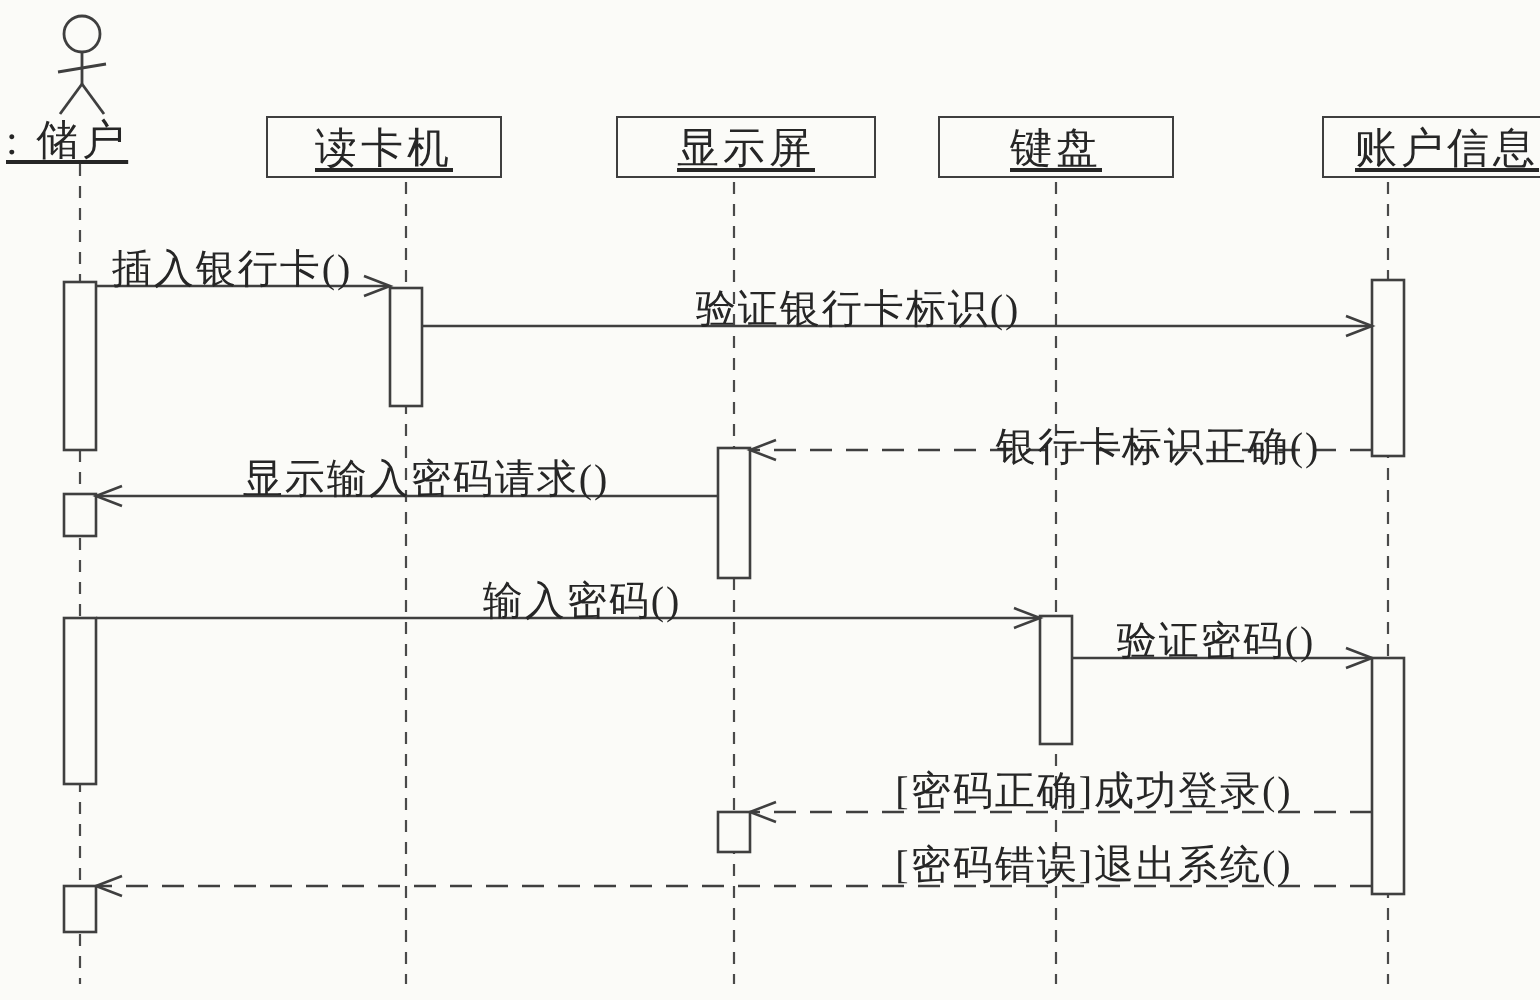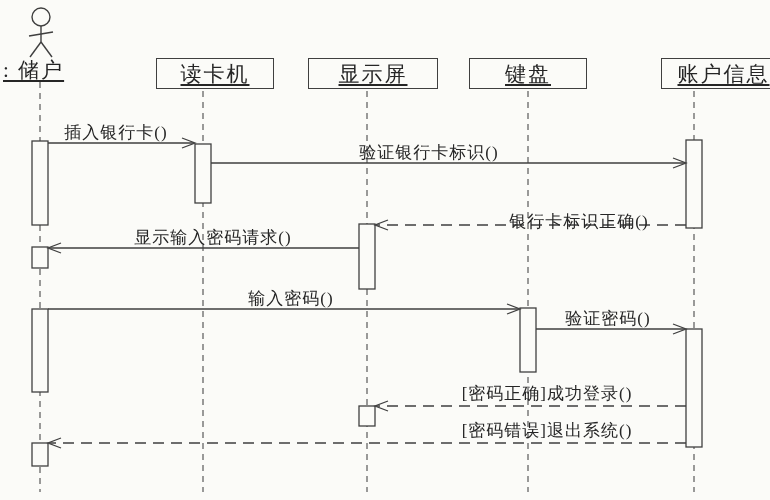--- a/index.html
+++ b/index.html
@@ -31,21 +31,21 @@
     letter-spacing: 2px;
     white-space: nowrap;
   }
   .actor-label {
     position: absolute;
     white-space: nowrap;
   }
   .msg-label {
     position: absolute;
     transform: translateX(-50%);
-    font-size: 17px;
+    font-size: 20px;
     color: #262626;
     white-space: nowrap;
     letter-spacing: 1px;
   }
 </style>
 </head>
 <body>
 
 <div class="canvas">
 
@@ -121,21 +121,21 @@
         <line x1="686" y1="443" x2="49" y2="443" stroke-dasharray="11 7"></line>
         <polyline points="61,438 48,443 61,448"></polyline>
       </g>
     </g>
   </svg>
 
   <div class="actor-label" style="left:3px; top:56px;">
     <span>: 储户</span>
   </div>
 
-  <div class="obj-box" style="left:156px; top:58px; width:118px;">
+  <div class="obj-box" style="left:133px; top:58px; width:118px;">
     <span>读卡机</span>
   </div>
   <div class="obj-box" style="left:308px; top:58px; width:130px;">
     <span>显示屏</span>
   </div>
   <div class="obj-box" style="left:469px; top:58px; width:118px;">
     <span>键盘</span>
   </div>
   <div class="obj-box" style="left:661px; top:58px; width:125px;">
     <span>账户信息</span>

